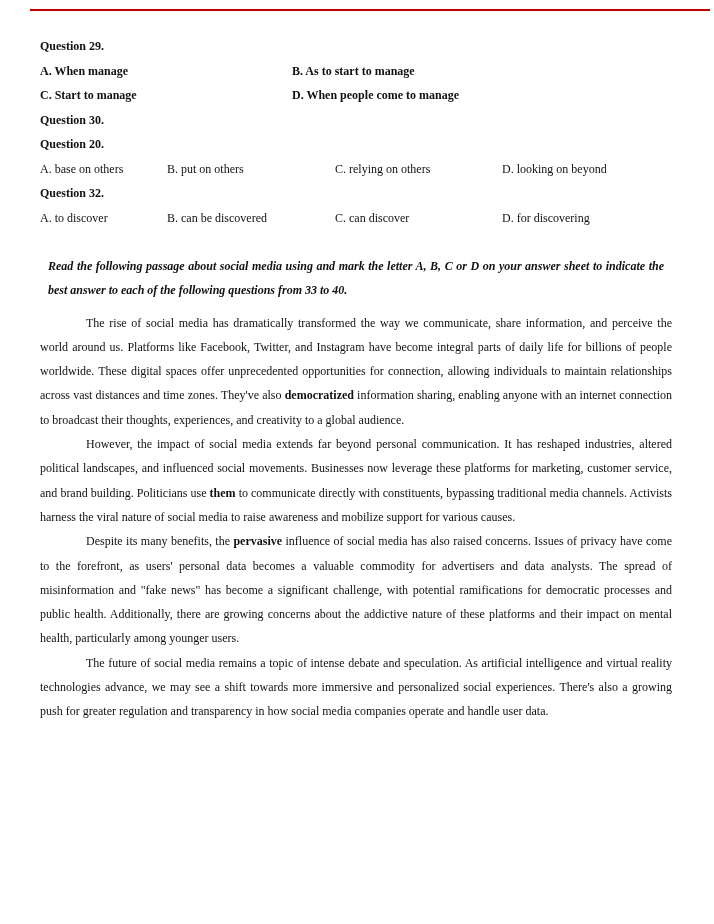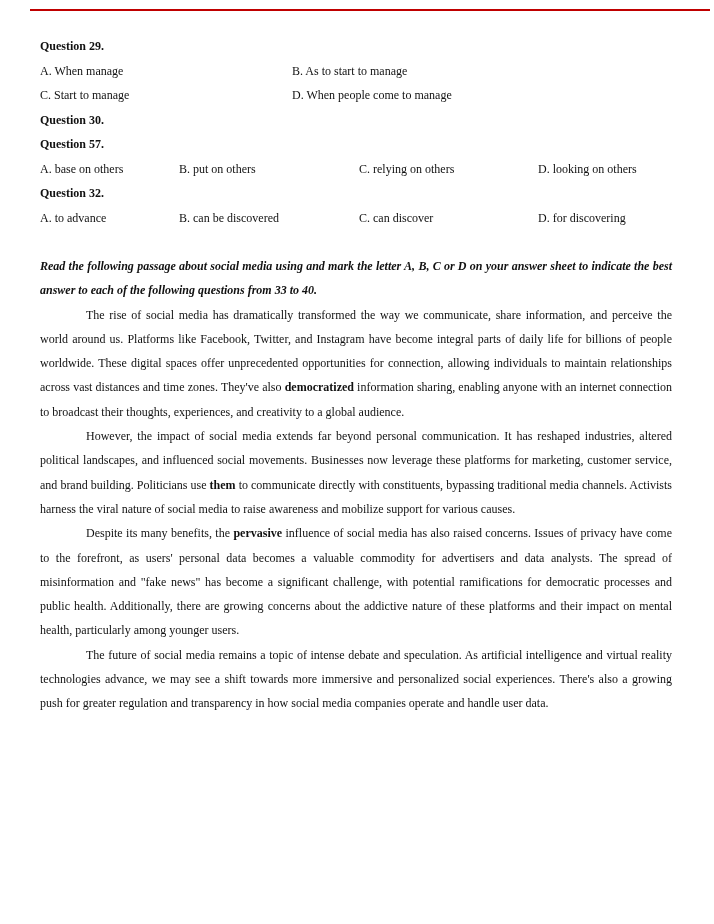--- a/index.html
+++ b/index.html
@@ -35,36 +35,36 @@
   .questions {
     line-height: 24.5px;
   }
   .qhead {
     margin: 0;
     font-weight: bold;
   }
   .opt-row-2 {
     display: grid;
     grid-template-columns: 252px auto;
+    font-weight: bold;
   }
   .opt-row-4 {
     display: grid;
     grid-template-columns: 127px 168px 167px auto;
-    gap: 12px;
   }
   .opt-stack {
     display: block;
   }
   
   .passage {
     margin-top: 24px;
     line-height: 24.3px;
   }
   .instruction {
-    margin: 0;
+    margin: 8px;
     font-weight: bold;
     font-style: italic;
     text-align: justify;
   }
   .para {
     margin: 0;
     text-align: justify;
     text-indent: 46px;
   }
   .kw {
@@ -91,33 +91,33 @@
           <span>C. Start to manage</span>
           <span>D. When people come to manage</span>
         </div>
       </div>
 
       <div>
         <p class="qhead">Question 30.</p>
       </div>
 
       <div>
-        <p class="qhead">Question 57.</p>
+        <p class="qhead">Question 20.</p>
         <div class="opt-row-4">
           <span>A. base on others</span>
           <span>B. put on others</span>
           <span>C. relying on others</span>
-          <span>D. looking on others</span>
+          <span>D. looking on beyond</span>
         </div>
       </div>
 
       <div>
         <p class="qhead">Question 32.</p>
         <div class="opt-row-4">
-          <span>A. to advance</span>
+          <span>A. to discover</span>
           <span>B. can be discovered</span>
           <span>C. can discover</span>
           <span>D. for discovering</span>
         </div>
       </div>
 
     </div>
 
     <div class="passage">
 

